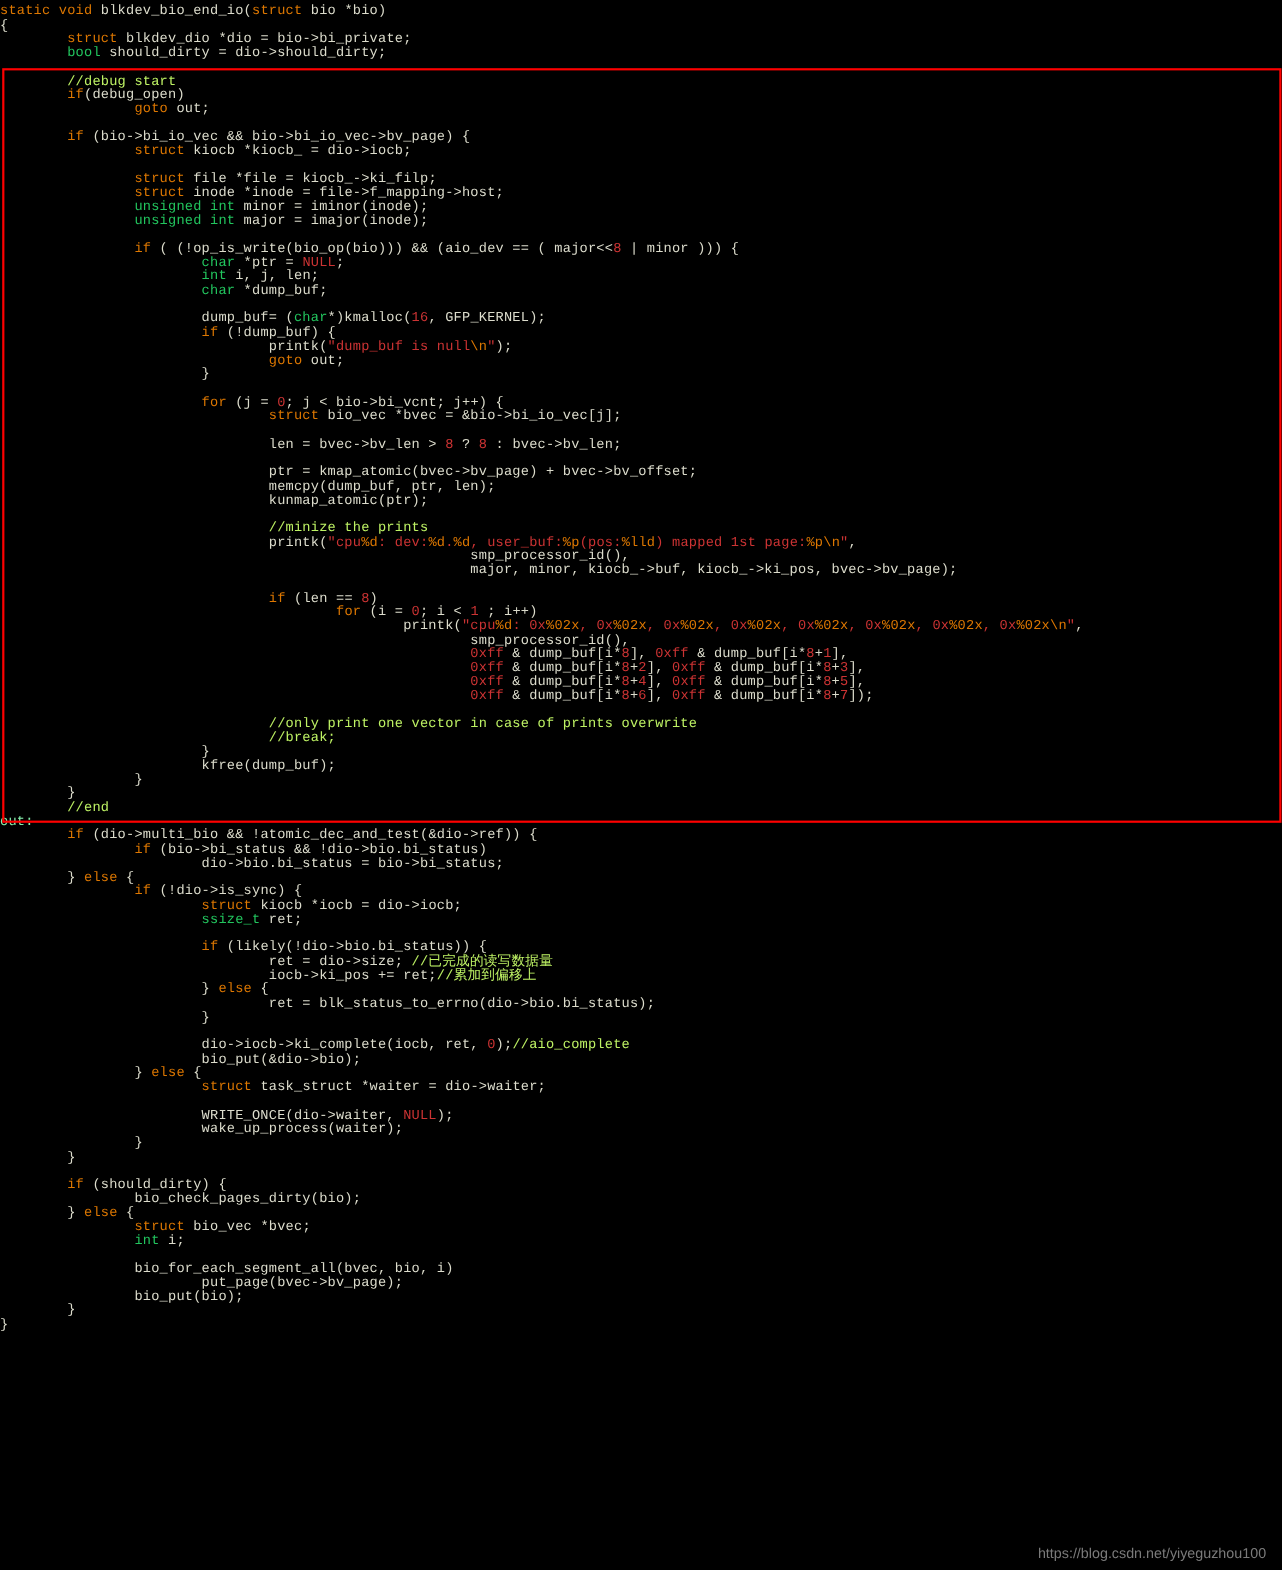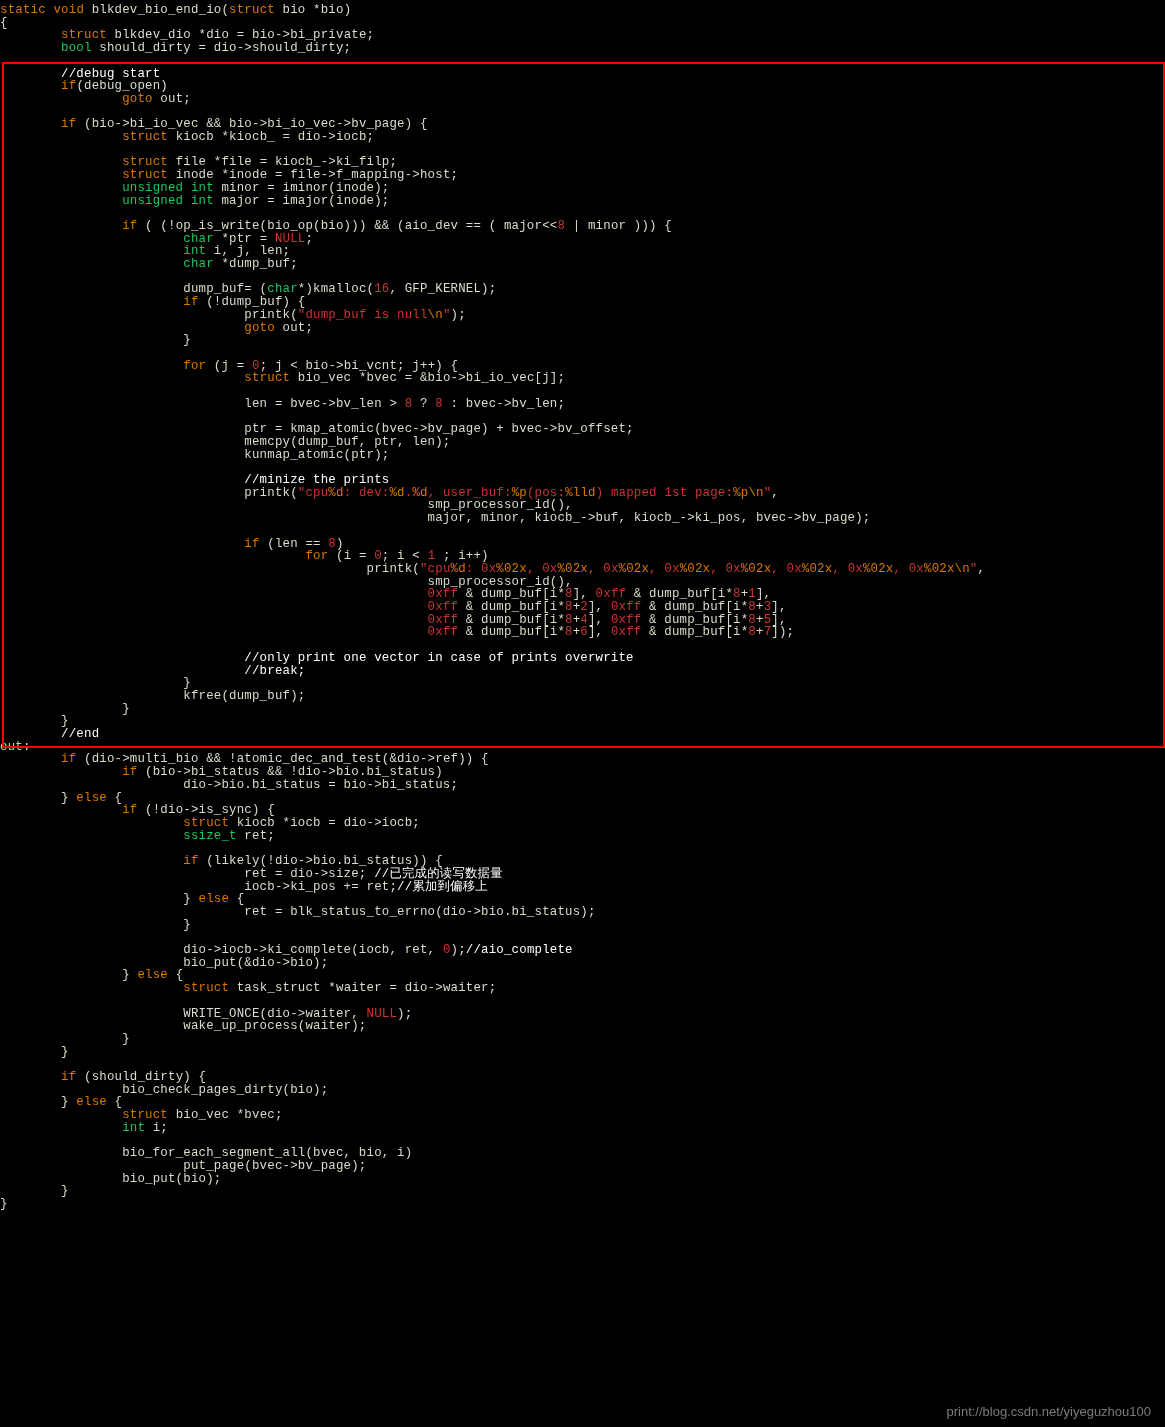--- a/index.html
+++ b/index.html
@@ -3,25 +3,25 @@
 <meta charset="utf-8">
 <style>
   html,body{margin:0;padding:0;background:#000;width:1165px;height:1427px;overflow:hidden}
   .code{font-family:Liberation Mono, monospace;font-size:12.4px;
         line-height:12.7px;white-space:pre;color:#dcdccc;padding:4px 0 0 0;letter-spacing:0.2px}
   .kw{color:#dd7700}          
   .type{color:#22c55e}        
   .num{color:#cc3333}         
   .str{color:#cc3333}         
   .fmt{color:#dd7700}         
-  .cmt{color:#ffffff}         
+  .cmt{color:#bef264}         
   .lbl{color:#86efac}         
   .redbox{position:absolute;left:2px;top:62px;width:1159px;height:682px;
           border:2px solid #ff0000;pointer-events:none}
   .watermark{position:absolute;right:14px;bottom:8px;color:#999;
              font-family:Arial,sans-serif;font-size:13px;opacity:.8}
 </style>
 </head>
 <body>
 
 <div class="code" id="code"><div><span class="kw">static</span><span> </span><span class="kw">void</span><span> blkdev_bio_end_io(</span><span class="kw">struct</span><span> bio *bio)</span></div><div><span>{</span></div><div><span>        </span><span class="kw">struct</span><span> blkdev_dio *dio = bio-&gt;bi_private;</span></div><div><span>        </span><span class="type">bool</span><span> should_dirty = dio-&gt;should_dirty;</span></div><div>&nbsp;</div><div><span>        </span><span class="cmt">//debug start</span></div><div><span>        </span><span class="kw">if</span><span>(debug_open)</span></div><div><span>                </span><span class="kw">goto</span><span> out;</span></div><div>&nbsp;</div><div><span>        </span><span class="kw">if</span><span> (bio-&gt;bi_io_vec &amp;&amp; bio-&gt;bi_io_vec-&gt;bv_page) {</span></div><div><span>                </span><span class="kw">struct</span><span> kiocb *kiocb_ = dio-&gt;iocb;</span></div><div>&nbsp;</div><div><span>                </span><span class="kw">struct</span><span> file *file = kiocb_-&gt;ki_filp;</span></div><div><span>                </span><span class="kw">struct</span><span> inode *inode = file-&gt;f_mapping-&gt;host;</span></div><div><span>                </span><span class="type">unsigned</span><span> </span><span class="type">int</span><span> minor = iminor(inode);</span></div><div><span>                </span><span class="type">unsigned</span><span> </span><span class="type">int</span><span> major = imajor(inode);</span></div><div>&nbsp;</div><div><span>                </span><span class="kw">if</span><span> ( (!op_is_write(bio_op(bio))) &amp;&amp; (aio_dev == ( major&lt;&lt;</span><span class="num">8</span><span> | minor ))) {</span></div><div><span>                        </span><span class="type">char</span><span> *ptr = </span><span class="num">NULL</span><span>;</span></div><div><span>                        </span><span class="type">int</span><span> i, j, len;</span></div><div><span>                        </span><span class="type">char</span><span> *dump_buf;</span></div><div>&nbsp;</div><div><span>                        dump_buf= (</span><span class="type">char</span><span>*)kmalloc(</span><span class="num">16</span><span>, GFP_KERNEL);</span></div><div><span>                        </span><span class="kw">if</span><span> (!dump_buf) {</span></div><div><span>                                printk(</span><span class="str">"dump_buf is null</span><span class="fmt">\n</span><span class="str">"</span><span>);</span></div><div><span>                                </span><span class="kw">goto</span><span> out;</span></div><div><span>                        }</span></div><div>&nbsp;</div><div><span>                        </span><span class="kw">for</span><span> (j = </span><span class="num">0</span><span>; j &lt; bio-&gt;bi_vcnt; j++) {</span></div><div><span>                                </span><span class="kw">struct</span><span> bio_vec *bvec = &amp;bio-&gt;bi_io_vec[j];</span></div><div>&nbsp;</div><div><span>                                len = bvec-&gt;bv_len &gt; </span><span class="num">8</span><span> ? </span><span class="num">8</span><span> : bvec-&gt;bv_len;</span></div><div>&nbsp;</div><div><span>                                ptr = kmap_atomic(bvec-&gt;bv_page) + bvec-&gt;bv_offset;</span></div><div><span>                                memcpy(dump_buf, ptr, len);</span></div><div><span>                                kunmap_atomic(ptr);</span></div><div>&nbsp;</div><div><span>                                </span><span class="cmt">//minize the prints</span></div><div><span>                                printk(</span><span class="str">"cpu</span><span class="fmt">%d</span><span class="str">: dev:</span><span class="fmt">%d</span><span class="str">.</span><span class="fmt">%d</span><span class="str">, user_buf:</span><span class="fmt">%p</span><span class="str">(pos:</span><span class="fmt">%lld</span><span class="str">) mapped 1st page:</span><span class="fmt">%p\n</span><span class="str">"</span><span>,</span></div><div><span>                                                        smp_processor_id(),</span></div><div><span>                                                        major, minor, kiocb_-&gt;buf, kiocb_-&gt;ki_pos, bvec-&gt;bv_page);</span></div><div>&nbsp;</div><div><span>                                </span><span class="kw">if</span><span> (len == </span><span class="num">8</span><span>)</span></div><div><span>                                        </span><span class="kw">for</span><span> (i = </span><span class="num">0</span><span>; i &lt; </span><span class="num">1</span><span> ; i++)</span></div><div><span>                                                printk(</span><span class="str">"cpu</span><span class="fmt">%d</span><span class="str">: 0x</span><span class="fmt">%02x</span><span class="str">, 0x</span><span class="fmt">%02x</span><span class="str">, 0x</span><span class="fmt">%02x</span><span class="str">, 0x</span><span class="fmt">%02x</span><span class="str">, 0x</span><span class="fmt">%02x</span><span class="str">, 0x</span><span class="fmt">%02x</span><span class="str">, 0x</span><span class="fmt">%02x</span><span class="str">, 0x</span><span class="fmt">%02x\n</span><span class="str">"</span><span>,</span></div><div><span>                                                        smp_processor_id(),</span></div><div><span>                                                        </span><span class="num">0xff</span><span> &amp; dump_buf[i*</span><span class="num">8</span><span>], </span><span class="num">0xff</span><span> &amp; dump_buf[i*</span><span class="num">8</span><span>+</span><span class="num">1</span><span>],</span></div><div><span>                                                        </span><span class="num">0xff</span><span> &amp; dump_buf[i*</span><span class="num">8</span><span>+</span><span class="num">2</span><span>], </span><span class="num">0xff</span><span> &amp; dump_buf[i*</span><span class="num">8</span><span>+</span><span class="num">3</span><span>],</span></div><div><span>                                                        </span><span class="num">0xff</span><span> &amp; dump_buf[i*</span><span class="num">8</span><span>+</span><span class="num">4</span><span>], </span><span class="num">0xff</span><span> &amp; dump_buf[i*</span><span class="num">8</span><span>+</span><span class="num">5</span><span>],</span></div><div><span>                                                        </span><span class="num">0xff</span><span> &amp; dump_buf[i*</span><span class="num">8</span><span>+</span><span class="num">6</span><span>], </span><span class="num">0xff</span><span> &amp; dump_buf[i*</span><span class="num">8</span><span>+</span><span class="num">7</span><span>]);</span></div><div>&nbsp;</div><div><span>                                </span><span class="cmt">//only print one vector in case of prints overwrite</span></div><div><span>                                </span><span class="cmt">//break;</span></div><div><span>                        }</span></div><div><span>                        kfree(dump_buf);</span></div><div><span>                }</span></div><div><span>        }</span></div><div><span>        </span><span class="cmt">//end</span></div><div><span class="lbl">out:</span></div><div><span>        </span><span class="kw">if</span><span> (dio-&gt;multi_bio &amp;&amp; !atomic_dec_and_test(&amp;dio-&gt;ref)) {</span></div><div><span>                </span><span class="kw">if</span><span> (bio-&gt;bi_status &amp;&amp; !dio-&gt;bio.bi_status)</span></div><div><span>                        dio-&gt;bio.bi_status = bio-&gt;bi_status;</span></div><div><span>        } </span><span class="kw">else</span><span> {</span></div><div><span>                </span><span class="kw">if</span><span> (!dio-&gt;is_sync) {</span></div><div><span>                        </span><span class="kw">struct</span><span> kiocb *iocb = dio-&gt;iocb;</span></div><div><span>                        </span><span class="type">ssize_t</span><span> ret;</span></div><div>&nbsp;</div><div><span>                        </span><span class="kw">if</span><span> (likely(!dio-&gt;bio.bi_status)) {</span></div><div><span>                                ret = dio-&gt;size; </span><span class="cmt">//已完成的读写数据量</span></div><div><span>                                iocb-&gt;ki_pos += ret;</span><span class="cmt">//累加到偏移上</span></div><div><span>                        } </span><span class="kw">else</span><span> {</span></div><div><span>                                ret = blk_status_to_errno(dio-&gt;bio.bi_status);</span></div><div><span>                        }</span></div><div>&nbsp;</div><div><span>                        dio-&gt;iocb-&gt;ki_complete(iocb, ret, </span><span class="num">0</span><span>);</span><span class="cmt">//aio_complete</span></div><div><span>                        bio_put(&amp;dio-&gt;bio);</span></div><div><span>                } </span><span class="kw">else</span><span> {</span></div><div><span>                        </span><span class="kw">struct</span><span> task_struct *waiter = dio-&gt;waiter;</span></div><div>&nbsp;</div><div><span>                        WRITE_ONCE(dio-&gt;waiter, </span><span class="num">NULL</span><span>);</span></div><div><span>                        wake_up_process(waiter);</span></div><div><span>                }</span></div><div><span>        }</span></div><div>&nbsp;</div><div><span>        </span><span class="kw">if</span><span> (should_dirty) {</span></div><div><span>                bio_check_pages_dirty(bio);</span></div><div><span>        } </span><span class="kw">else</span><span> {</span></div><div><span>                </span><span class="kw">struct</span><span> bio_vec *bvec;</span></div><div><span>                </span><span class="type">int</span><span> i;</span></div><div>&nbsp;</div><div><span>                bio_for_each_segment_all(bvec, bio, i)</span></div><div><span>                        put_page(bvec-&gt;bv_page);</span></div><div><span>                bio_put(bio);</span></div><div><span>        }</span></div><div><span>}</span></div></div>
 <div class="redbox"></div>
-<div class="watermark">print://blog.csdn.net/yiyeguzhou100</div>
+<div class="watermark">https://blog.csdn.net/yiyeguzhou100</div>
 
 </body></html>

